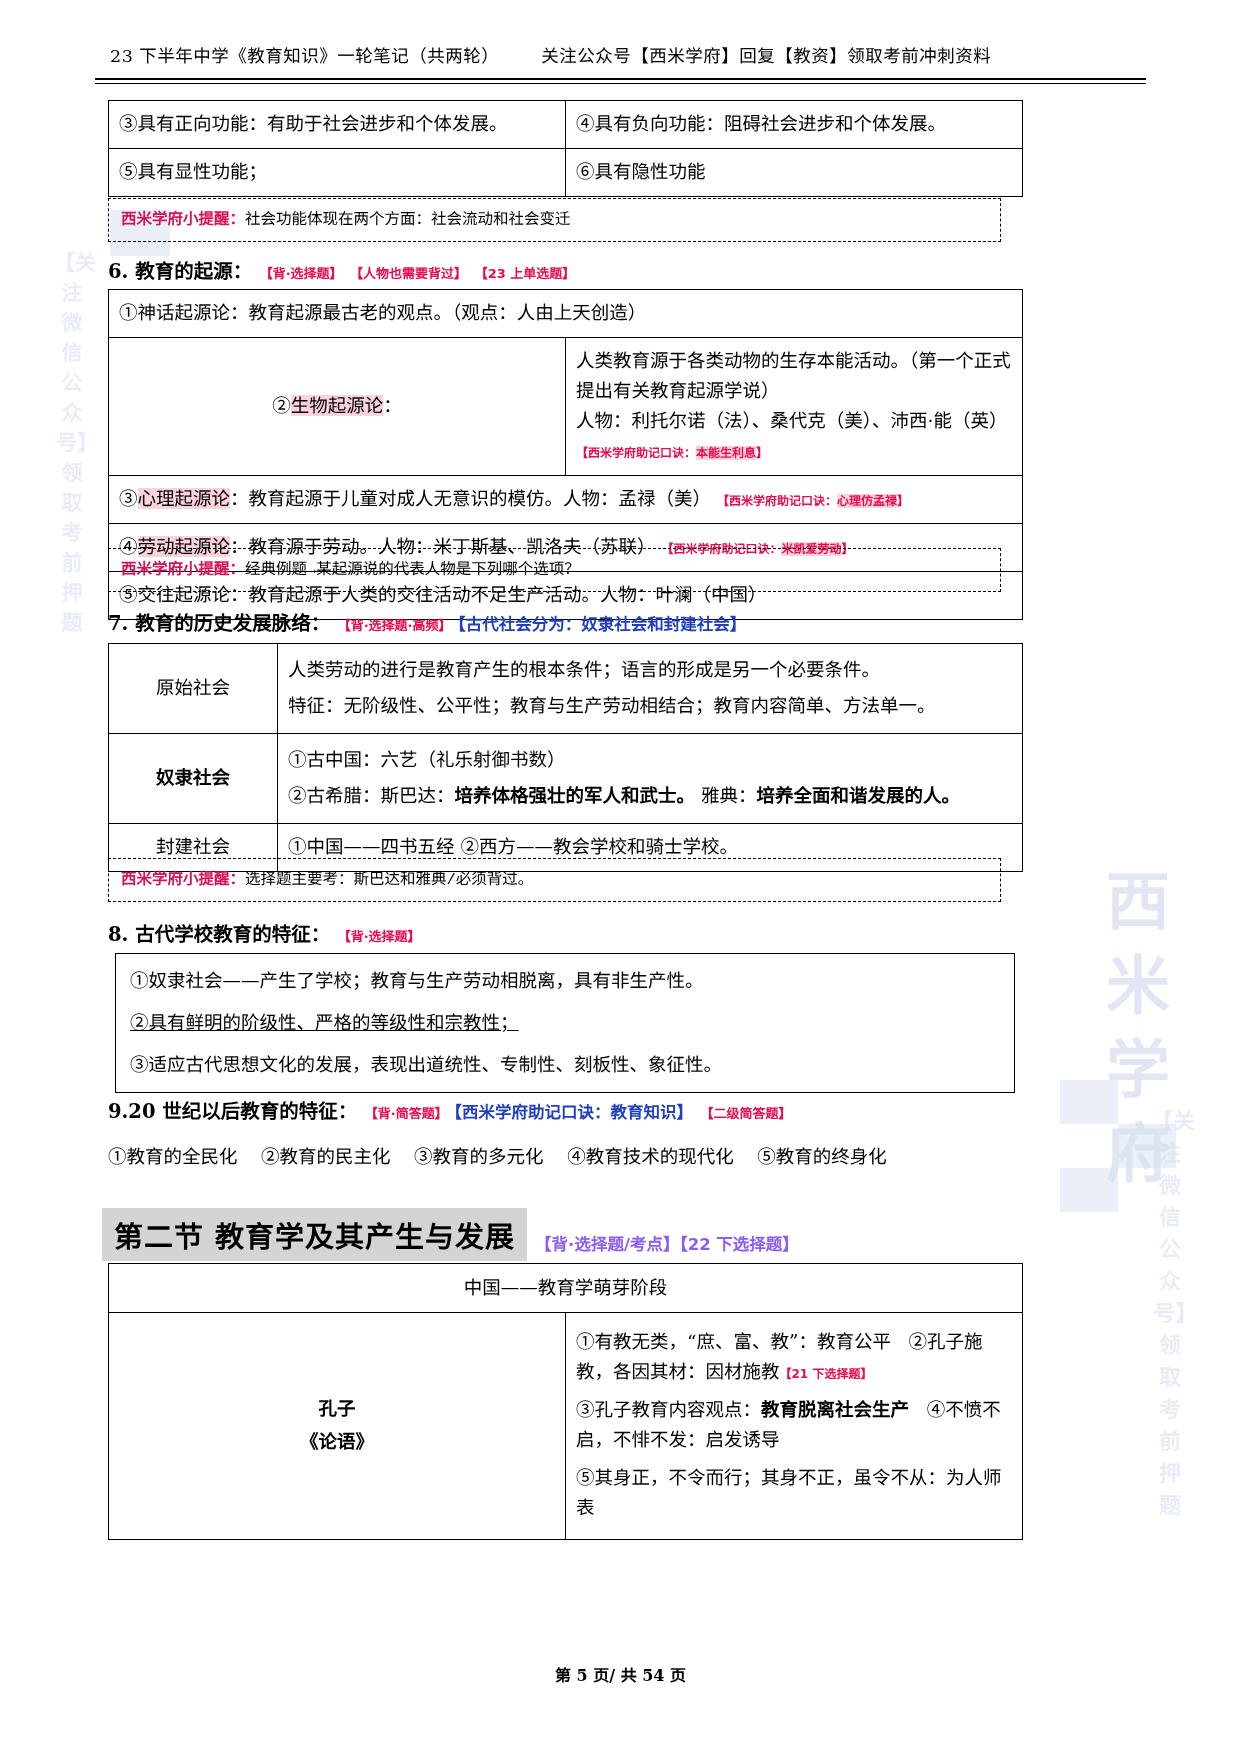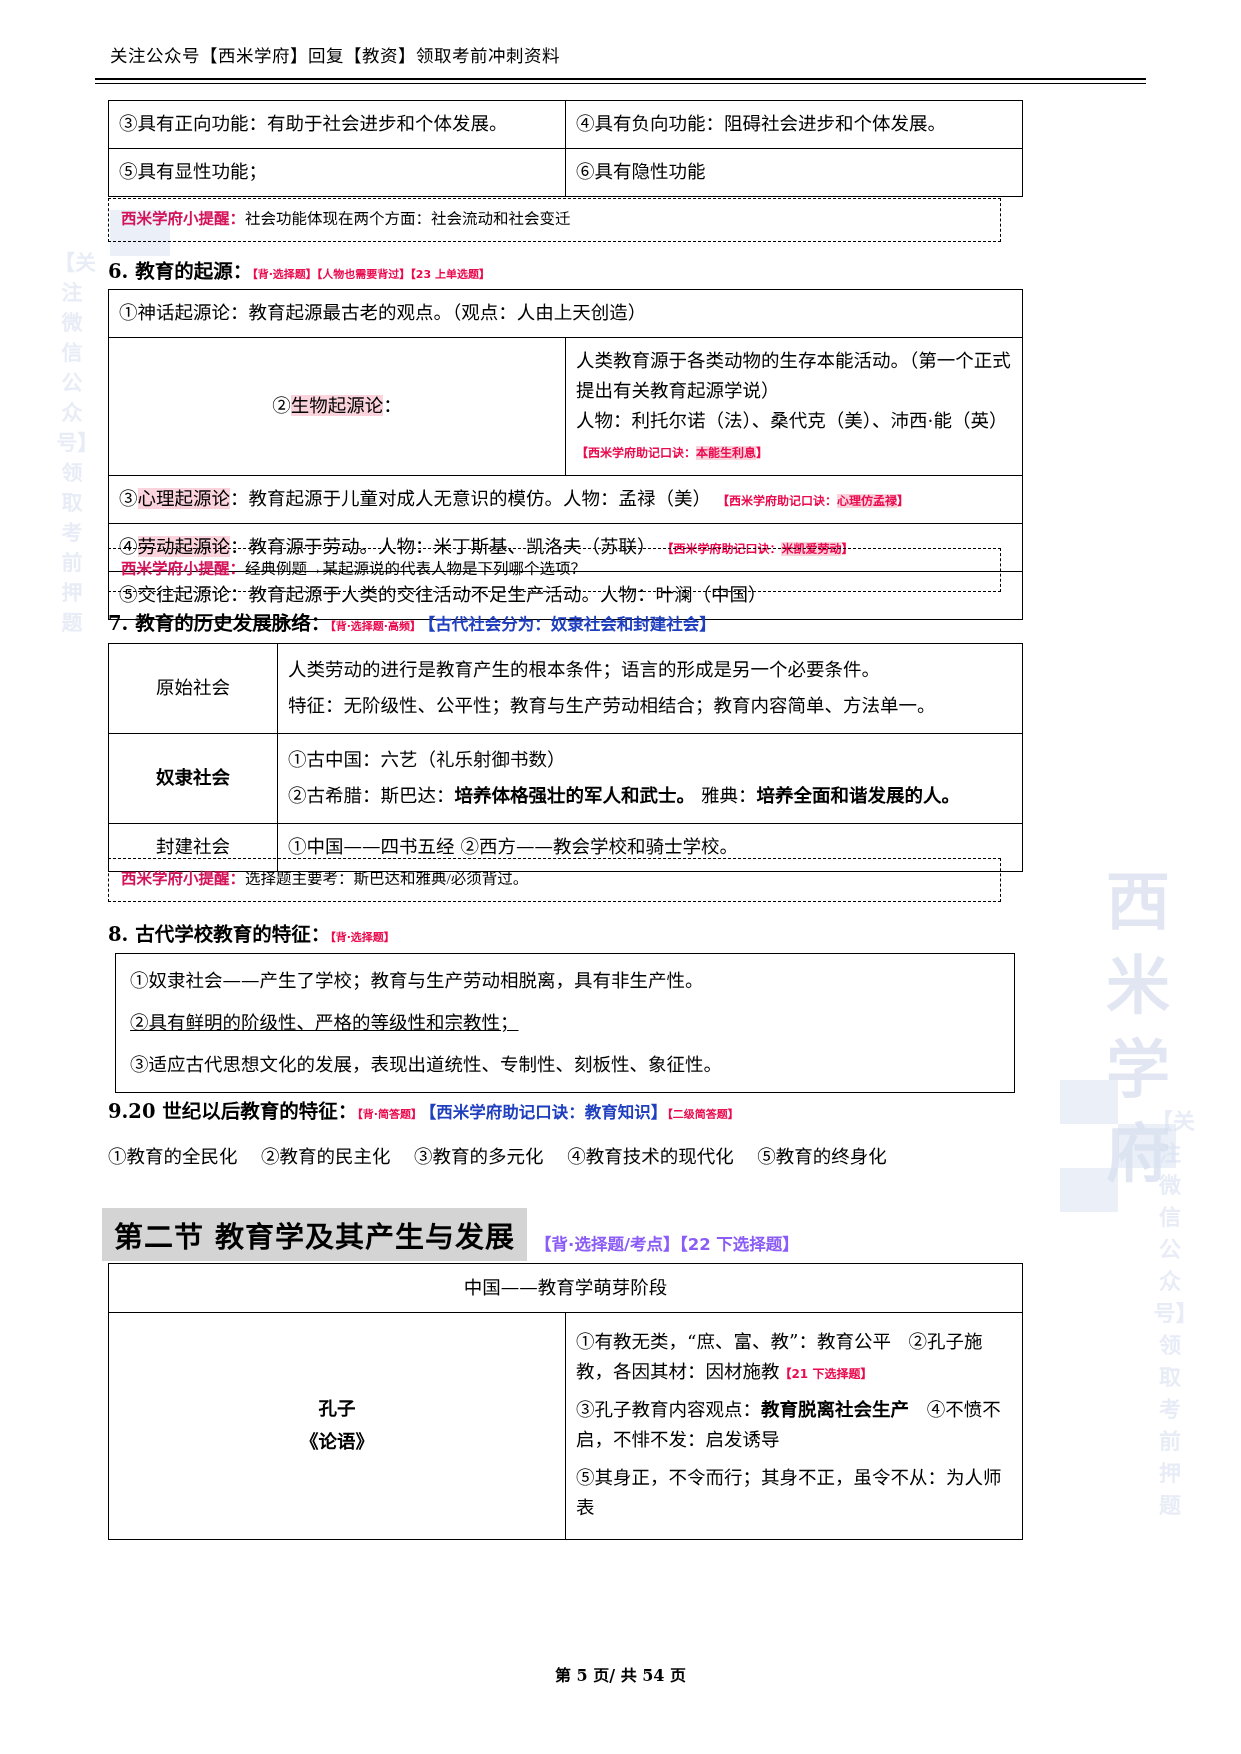--- a/index.html
+++ b/index.html
@@ -116,37 +116,37 @@
     line-height: 1.5;
     background: transparent;
   }
   .tip .tip-lbl {
     color: #d4145a;
     font-weight: 700;
     font-family: "DejaVu Sans", "Liberation Sans", sans-serif;
     font-size: 15.5px;
   }
   .tip .tip-txt {
-    font-family: Liberation Serif, serif;
+    font-family: Liberation Mono, monospace;
     font-size: 15.5px;
     color: #000;
   }
 
   
   .sec-h {
     font-size: 19.5px;
     font-weight: 700;
     white-space: nowrap;
   }
   .sec-h .tagred {
     color: #ea0a4e;
     font-weight: 700;
-    font-size: 11px;
-    font-family: "DejaVu Sans", "Liberation Sans", sans-serif;
-    margin-left: 0;
+    font-size: 13px;
+    font-family: "DejaVu Sans", "Liberation Sans", sans-serif;
+    margin-left: 14px;
   }
   .sec-h .tagblue {
     color: #1f3fbf;
     font-weight: 700;
     font-size: 16.5px;
     font-family: "DejaVu Sans", "Liberation Sans", sans-serif;
     margin-left: 6px;
   }
   .hl    { background: #fbd3dc; }
   .bold  { font-weight: 700; }
@@ -199,20 +199,21 @@
   <div class="wm wm-left-col">【关注微信公众号】领取考前押题</div>
   <div class="wm wm-big-xi">西米学府</div>
   <div class="wm wm-right-col">【关注微信公众号】领取考前押题</div>
   <div class="wm-sq" style="left:110px;top:210px;width:60px;height:46px;"></div>
   <div class="wm-sq" style="left:1060px;top:1080px;width:58px;height:44px;"></div>
   <div class="wm-sq" style="left:1118px;top:1124px;width:58px;height:44px;"></div>
   <div class="wm-sq" style="left:1060px;top:1168px;width:58px;height:44px;"></div>
 
   <div class="hdr">
     <div class="hdr-inner">
+      <span>23 下半年中学《教育知识》一轮笔记（共两轮）</span>
       <span>关注公众号【西米学府】回复【教资】领取考前冲刺资料</span>
     </div>
   </div>
   <div class="hdr-rule"></div>
 
   <div class="content">
 
     <div class="blk" style="left:108px;top:100px;width:915px;">
       <table class="tbl">
         <tbody>

